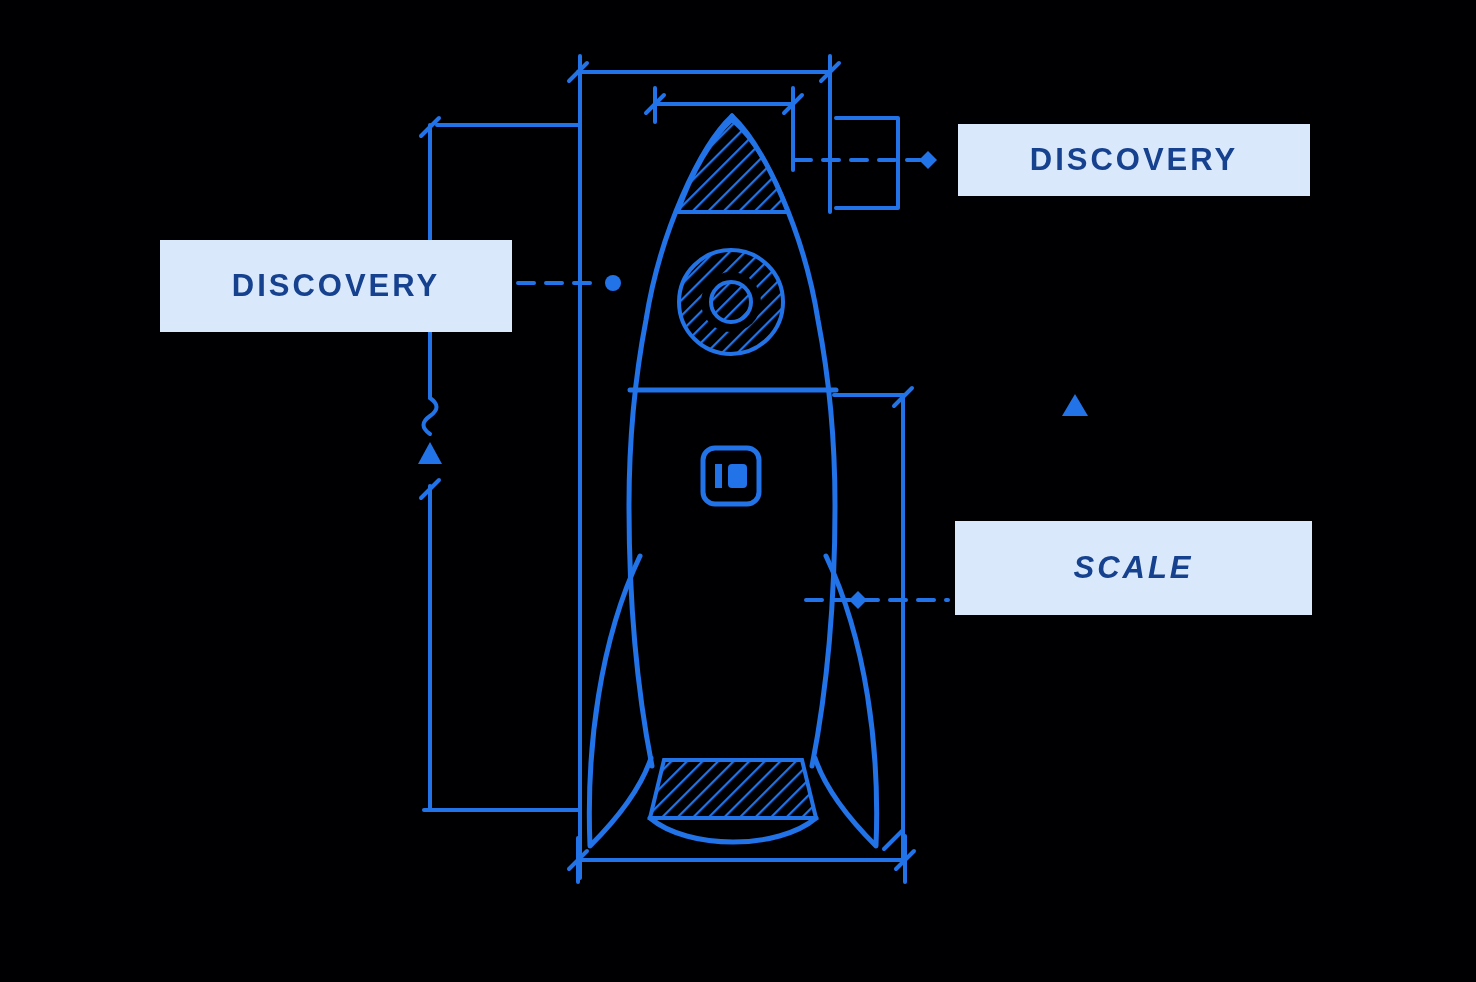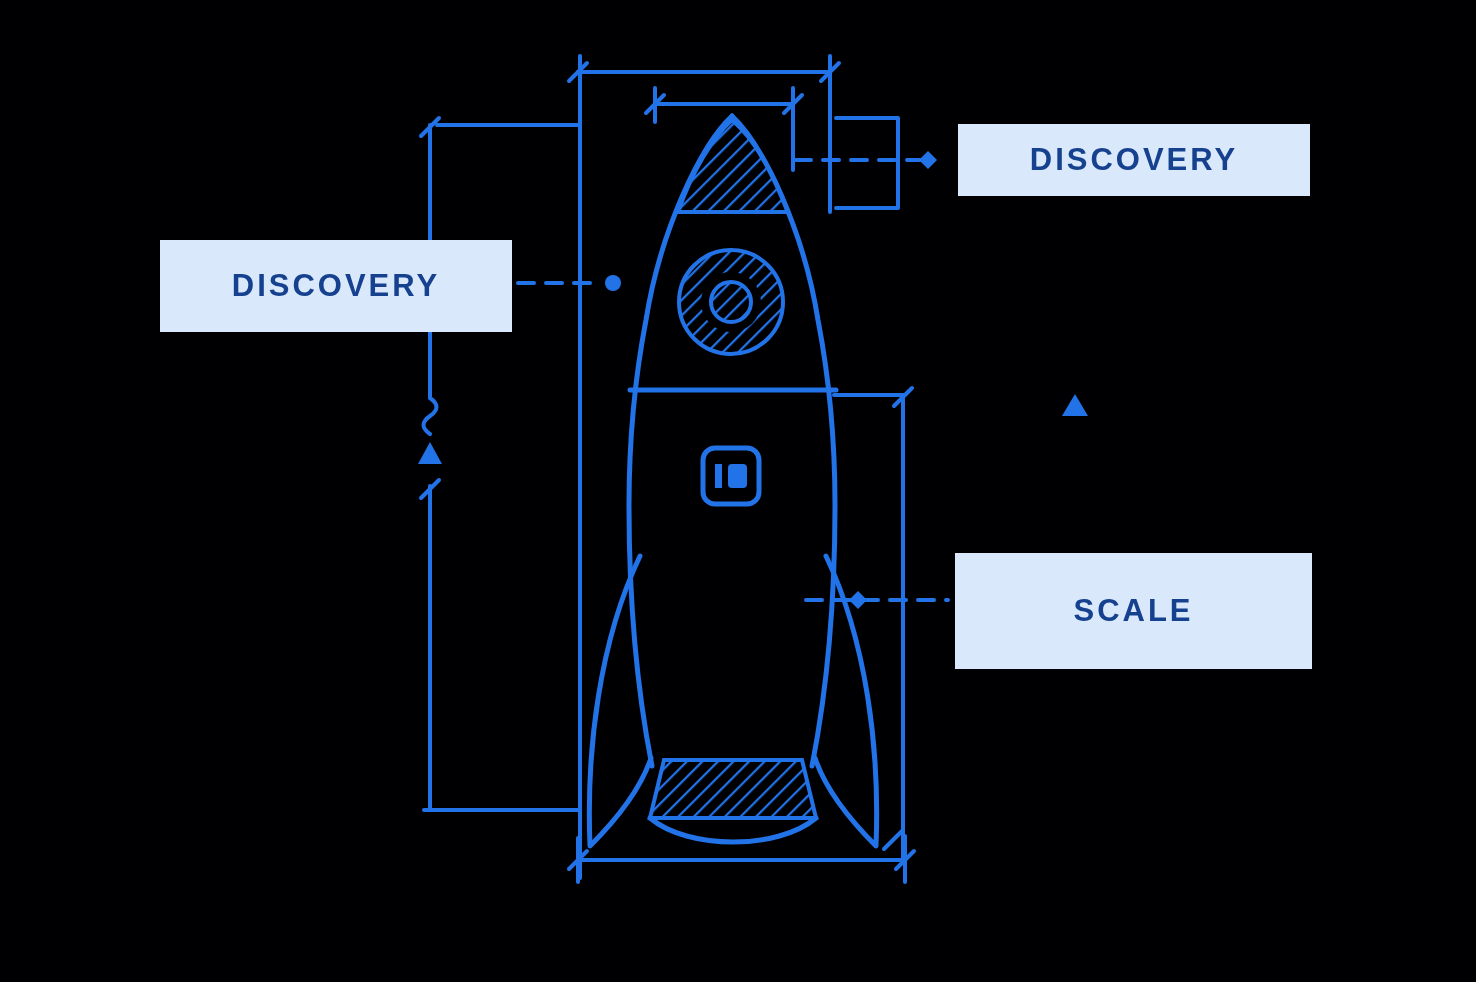--- a/index.html
+++ b/index.html
@@ -123,17 +123,17 @@
   </svg>
 
   <div class="label" style="left:958px;top:124px;width:352px;height:72px;">
     <span>DISCOVERY</span>
   </div>
 
   <div class="label" style="left:160px;top:240px;width:352px;height:92px;">
     <span>DISCOVERY</span>
   </div>
 
-  <div class="label" style="left:955px;top:553px;width:357px;height:116px;">
+  <div class="label" style="left:955px;top:521px;width:357px;height:94px;font-style:italic;">
     <span>SCALE</span>
   </div>
 
 </div>
 
 </body></html>

